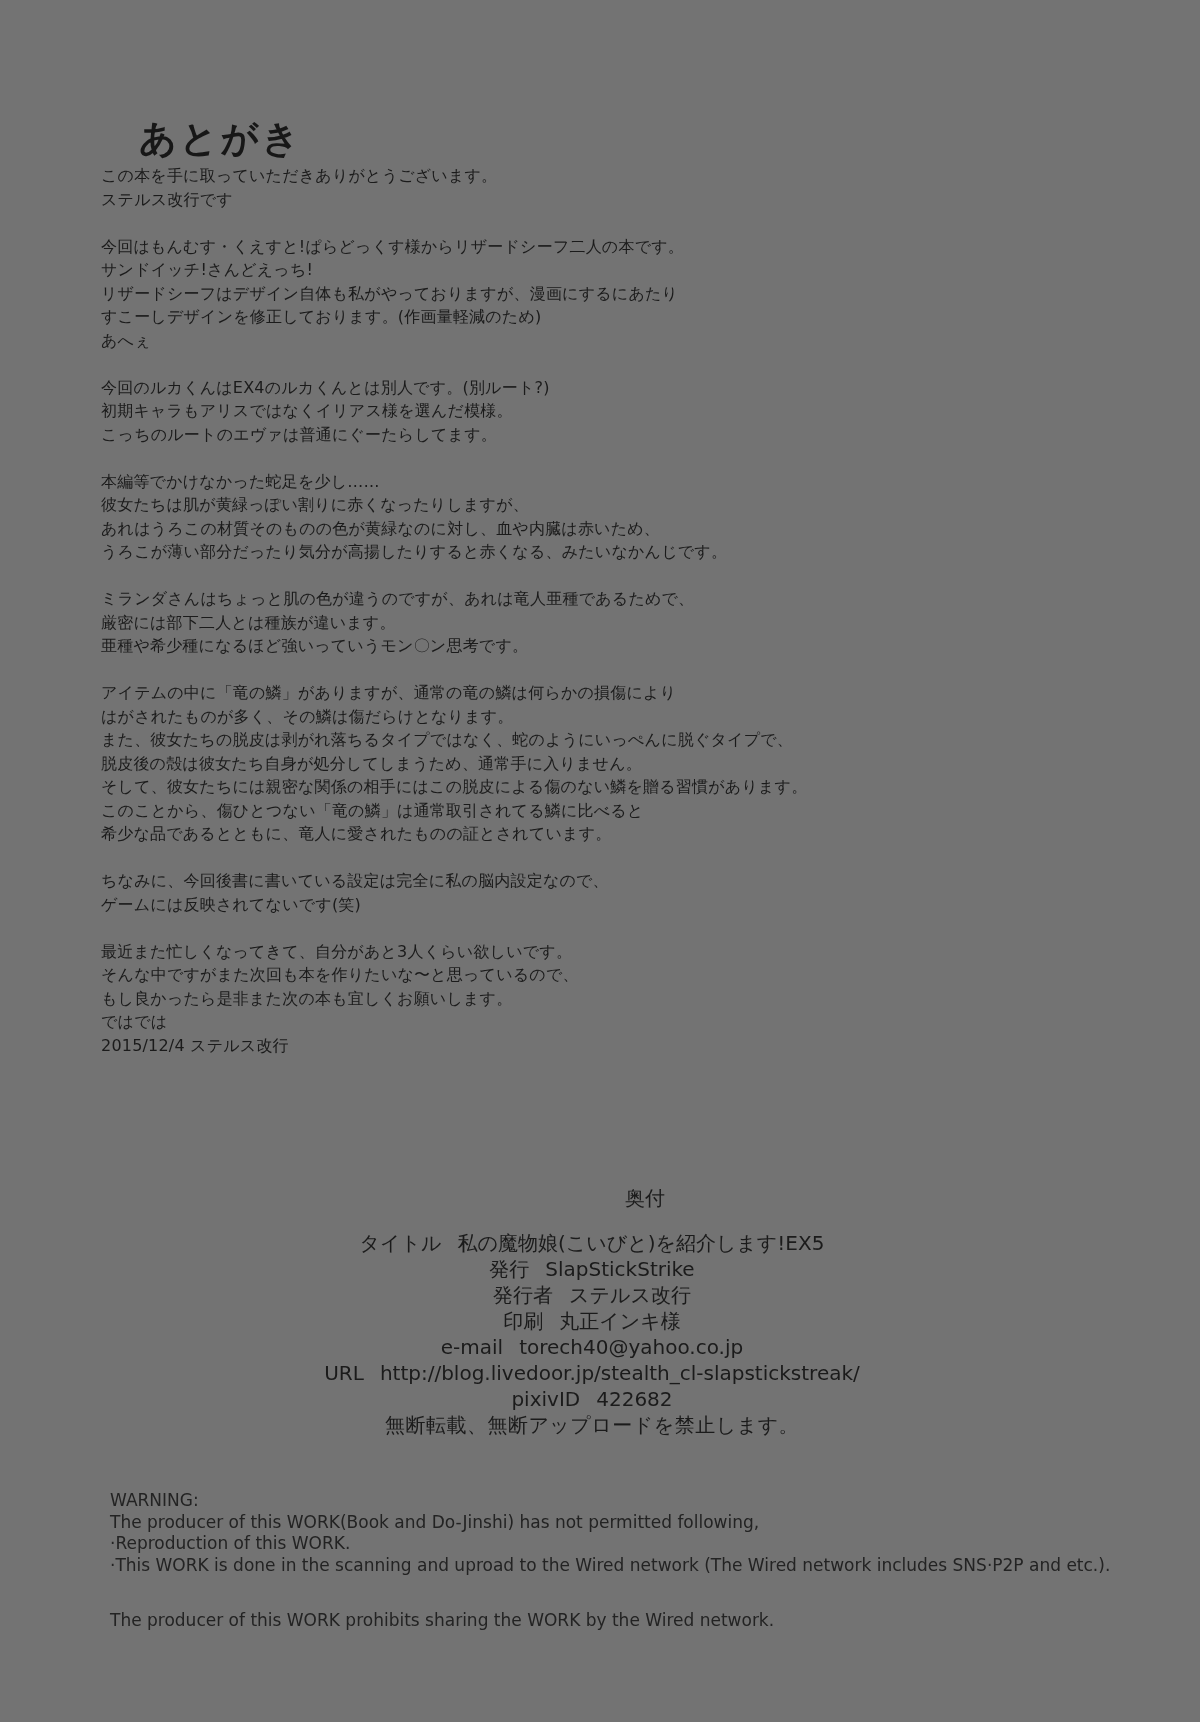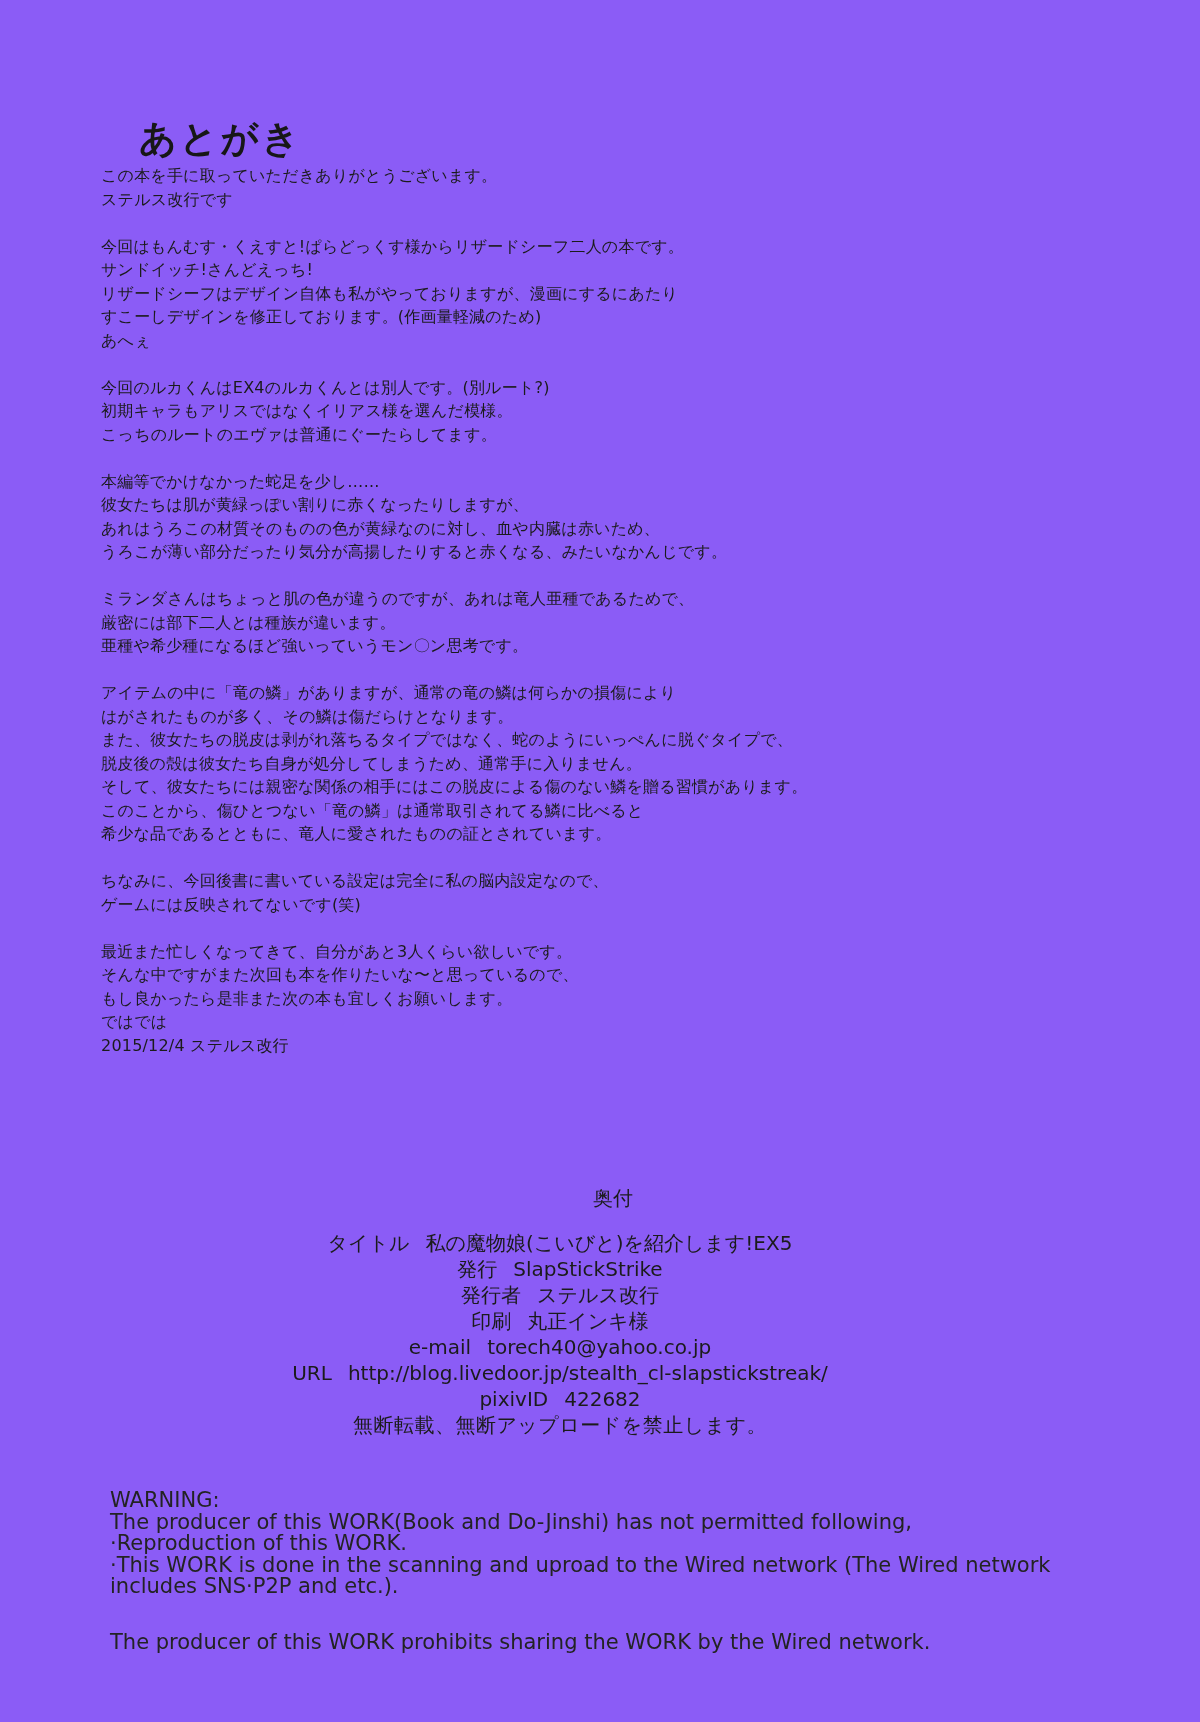--- a/index.html
+++ b/index.html
@@ -6,21 +6,21 @@
   html, body {
     margin: 0;
     padding: 0;
     background: #e8e8e8;
   }
   .page {
     position: relative;
     width: 1200px;
     height: 1722px;
     margin: 0 auto;
-    background: #8b5cf6;
+    background: #737373;
     color: #1b1b1b;
     font-family: "DejaVu Sans", "Liberation Sans", sans-serif;
     overflow: hidden;
   }
   .afterword-title {
     position: absolute;
     top: 114px;
     left: 139px;
     margin: 0;
     font-size: 37px;
@@ -42,41 +42,42 @@
     white-space: pre-line;
   }
   .colophon {
     position: absolute;
     top: 1185px;
     left: 0;
     width: 1120px;
     text-align: center;
     font-size: 20px;
     line-height: 26px;
+    padding-left: 32px;
   }
   .colophon-heading {
     margin: 0 0 19px 0;
     transform: translateX(53px);
     font-weight: 500;
   }
   .colophon-line {
     white-space: nowrap;
   }
   .colophon-label {
     margin-right: 16px;
   }
   .colophon-notice {
     letter-spacing: 0.5px;
   }
   .warning {
     position: absolute;
     top: 1490px;
     left: 110px;
     width: 1030px;
-    font-size: 21px;
+    font-size: 17px;
     line-height: 21.5px;
     color: #232323;
   }
   .warning-footer {
     margin-top: 34px;
   }
 </style>
 </head>
 <body>
 

